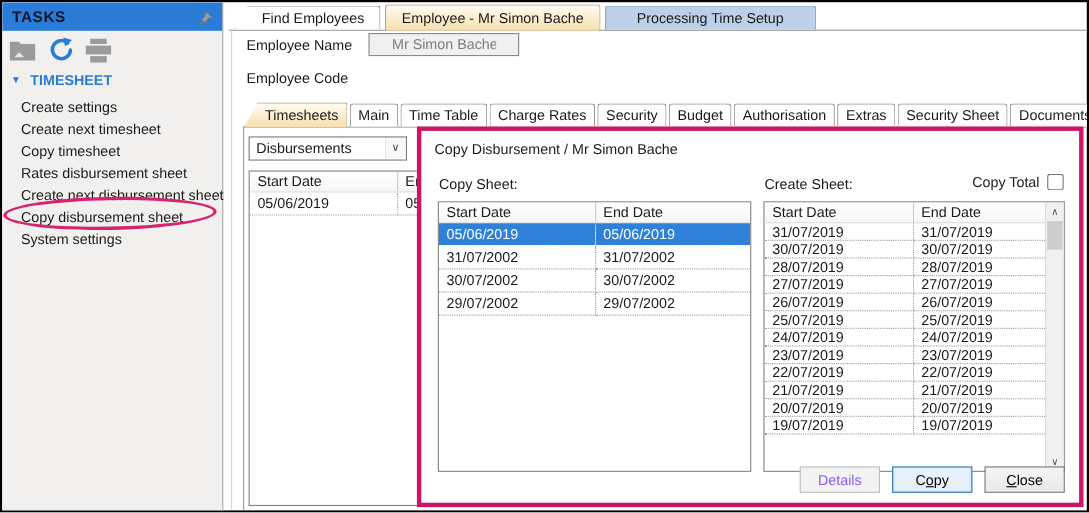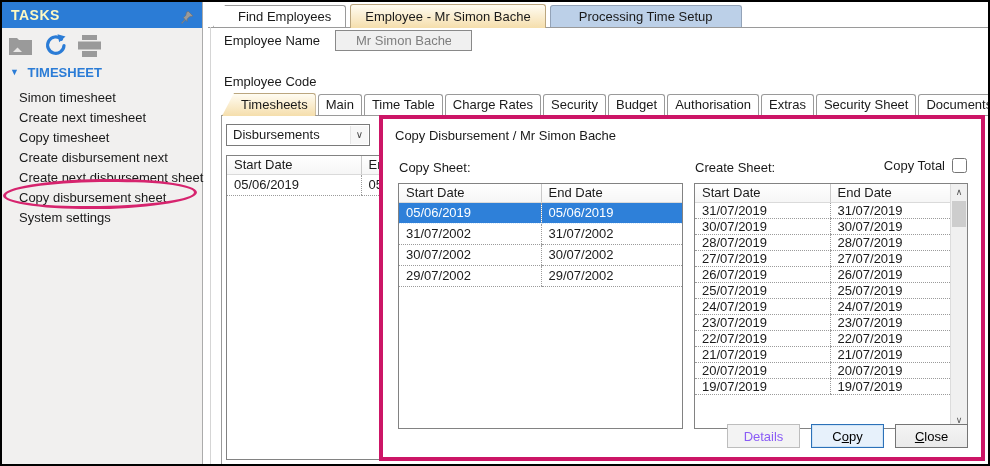--- a/index.html
+++ b/index.html
@@ -6,21 +6,21 @@
   * { box-sizing:border-box; }
   .screen {
     position:relative; width:990px; height:466px;
     border:2px solid #000; overflow:hidden; background:#fff;
     font-family:"Liberation Sans", sans-serif; font-size:13px; color:#1a1a1a;
   }
   
   .sidebar { position:absolute; left:0; top:0; width:201px; height:100%;
     background:#F1F0EF; border-right:1px solid #ABABAB; }
   .sb-header { position:absolute; top:0; left:0; right:0; height:26px;
-    background:#2B7CD6; color:#fef9c3; font-weight:bold; font-size:14px;
+    background:#2B7CD6; color:#0f172a; font-weight:bold; font-size:14px;
     line-height:26px; padding-left:9px; letter-spacing:.5px; }
   .pin { position:absolute; right:7px; top:5px; }
   .sb-toolbar { position:absolute; top:31px; left:6px; display:flex; gap:9px; align-items:center; }
   .tbico { display:inline-block; cursor:pointer; }
   .sb-section { position:absolute; top:63px; left:8px; color:#2B7CD6;
     font-weight:bold; font-size:13px; cursor:pointer; }
   .tri { font-size:9px; vertical-align:2px; margin-right:5px; color:#2B7CD6; }
   .sb-items { position:absolute; top:86px; left:0; right:0; }
   .sb-item { height:20px; line-height:20px; padding-left:17px; font-size:13px;
     cursor:pointer; white-space:nowrap; }
@@ -133,42 +133,42 @@
             <rect x="1" y="6.5" width="23" height="8" fill="#9A9A9A"></rect>
             <rect x="5" y="16" width="15" height="6" fill="#9A9A9A"></rect>
           </svg>
       </span>
     </div>
     <div class="sb-section">
       <span class="tri">▼</span>
       <span>TIMESHEET</span>
     </div>
     <div class="sb-items">
-      <div class="sb-item">Simon timesheet</div>
+      <div class="sb-item">Create settings</div>
       <div class="sb-item">Create next timesheet</div>
       <div class="sb-item">Copy timesheet</div>
-      <div class="sb-item">Create disbursement next</div>
+      <div class="sb-item">Rates disbursement sheet</div>
       <div class="sb-item">Create next disbursement sheet</div>
       <div class="sb-item">Copy disbursement sheet</div>
       <div class="sb-item">System settings</div>
     </div>
     <div class="ellipse"></div>
   </aside>
 
   <div class="tabline1"></div>
   <div class="vline1"></div>
   <div class="tabs1">
     <div class="tab1 slant">Find Employees</div>
     <div class="tab1 active">Employee - Mr Simon Bache</div>
     <div class="tab1 alt">Processing Time Setup</div>
   </div>
 
   <div class="flabel" style="left:222px; top:31px;text-align:center;">Employee Name</div>
   <input class="dis-input" style="left: 333px; top: 28px;" readonly="" value="Mr Simon Bache">
-  <div class="flabel" style="left:222px; top:72px;text-align:right;">Employee Code</div>
+  <div class="flabel" style="left:222px; top:61px;text-align:right;">Employee Code</div>
 
   <div class="tabline2"></div>
   <div class="vline2"></div>
   <div class="tabs2">
     <div class="tab2 active slant" style="padding-left:18px;">Timesheets</div>
     <div class="tab2">Main</div>
     <div class="tab2">Time Table</div>
     <div class="tab2">Charge Rates</div>
     <div class="tab2">Security</div>
     <div class="tab2">Budget</div>

